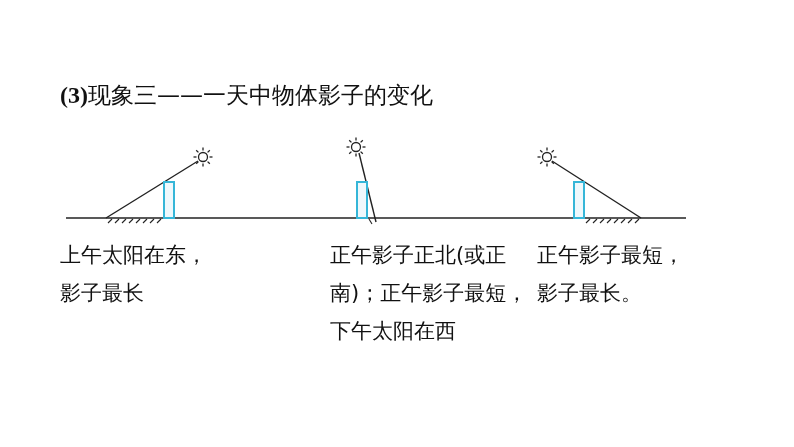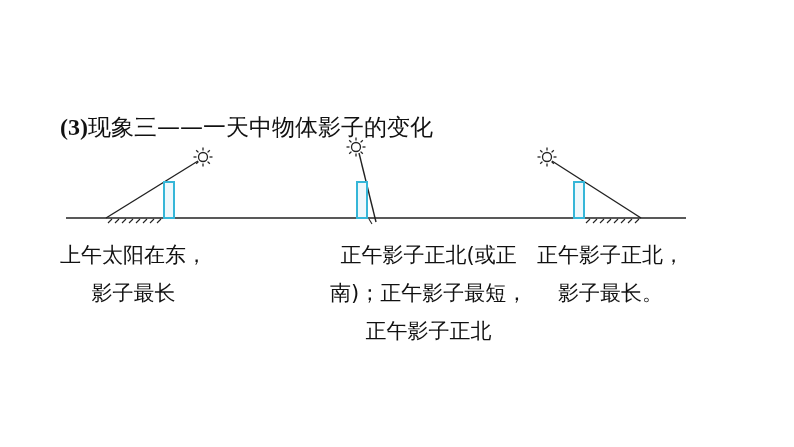--- a/index.html
+++ b/index.html
@@ -1,21 +1,21 @@
 <!DOCTYPE html>
 <html><head>
 <meta charset="utf-8">
 <style>
   html, body { margin:0; padding:0; background:#ffffff; }
   body { width:794px; height:447px; position:relative; overflow:hidden;
          font-family: "DejaVu Sans", "Liberation Sans", sans-serif; color:#111; }
-  .title { position:absolute; left:60px; top:80px; font-size:23px; line-height:30px; white-space:nowrap;margin-top:32px; }
+  .title { position:absolute; left:60px; top:80px; font-size:23px; line-height:30px; white-space:nowrap; }
   .title .num { font-family:"Liberation Serif", "DejaVu Serif", serif; font-weight:bold; font-size:24px; }
   .diagram { position:absolute; left:0; top:0; }
-  .col { position:absolute; top:236px; font-size:21px; line-height:38px; white-space:nowrap;text-align:center; }
+  .col { position:absolute; top:236px; font-size:21px; line-height:38px; white-space:nowrap; }
   .col div { height:38px; }
   .col-1 { left:60px; }
   .col-2 { left:282px;margin-left:48px; }
   .col-3 { left:537px; }
 </style>
 </head>
 <body>
 
 <div class="title">
   <span class="num">(3)</span><span>现象三——一天中物体影子的变化</span>
@@ -81,19 +81,19 @@
 </svg>
 
 <div class="col col-1">
   <div>上午太阳在东，</div>
   <div>影子最长</div>
 </div>
 
 <div class="col col-2">
   <div>正午影子正北(或正</div>
   <div>南)；正午影子最短，</div>
-  <div>正午影子正北</div>
+  <div>下午太阳在西</div>
 </div>
 
 <div class="col col-3">
-  <div>正午影子正北，</div>
+  <div>正午影子最短，</div>
   <div>影子最长。</div>
 </div>
 
 </body></html>

